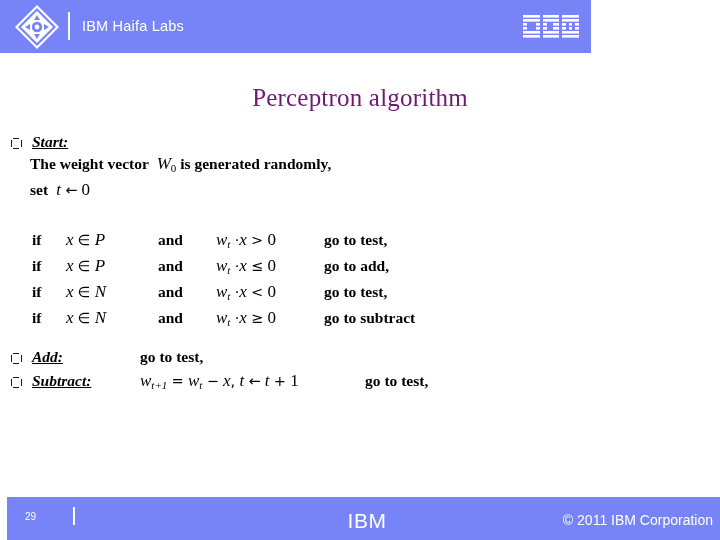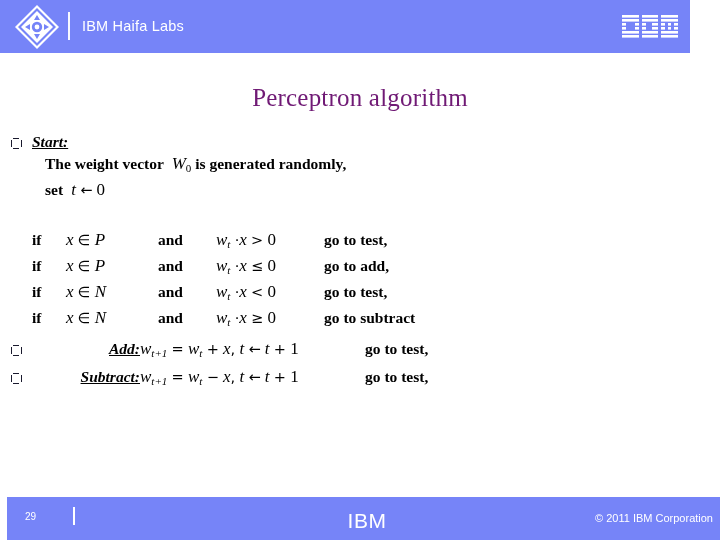--- a/index.html
+++ b/index.html
@@ -13,21 +13,21 @@
     background: #ffffff;
     font-family: "Liberation Serif", serif;
     overflow: hidden;
     position: relative;
   }
 
   
   #header {
     position: absolute;
     left: 0; top: 0;
-    width: 690px;
+    width: 591px;
     height: 53px;
     background: #7684f8;
   }
   #header-logo {
     position: absolute;
     left: 14px; top: 4px;
     width: 46px; height: 46px;
   }
   #header-divider {
     position: absolute;
@@ -106,33 +106,32 @@
   .bullet-box::after  { left: -2px; bottom: -2px; box-shadow: 9px 0 0 #ffffff; }
 
   .heading {
     font-weight: bold;
     font-style: italic;
     text-decoration: underline;
     font-size: 15.5px;
     color: #000000;
     line-height: 20px;
     white-space: nowrap;
-    text-align: right;
   }
 
   .body-text {
     font-family: "Liberation Serif", serif;
     font-weight: bold;
     font-size: 15.5px;
     color: #000000;
     line-height: 22px;
     white-space: nowrap;
   }
   .indent {
-    padding-left: 45px;
+    padding-left: 30px;
   }
 
   
   .math {
     font-family: "Liberation Serif", serif;
     font-style: italic;
     font-weight: normal;
     font-size: 17px;
   }
   .math .op {
@@ -171,21 +170,21 @@
     vertical-align: baseline;
   }
   #if-table td.c-if     { width: 34px; padding-left: 32px; }
   #if-table td.c-cond   { width: 92px; }
   #if-table td.c-and    { width: 58px; }
   #if-table td.c-dot    { width: 108px; }
   #if-table td.c-goto   { }
 
   
   #tail {
-    margin-top: 4px;
+    margin-top: 12px;
   }
   .tail-row {
     display: flex;
     align-items: baseline;
     line-height: 24px;
   }
   .tail-label {
     width: 108px;
     flex: 0 0 108px;
   }
@@ -231,21 +230,21 @@
     color: #ffffff;
     font-family: "Liberation Sans", sans-serif;
     font-size: 21px;
     letter-spacing: .5px;
   }
   #footer-copy {
     position: absolute;
     right: 14px; top: 15px;
     color: #ffffff;
     font-family: "Liberation Sans", sans-serif;
-    font-size: 11px;
+    font-size: 14px;
     white-space: nowrap;
   }
 </style>
 </head>
 <body>
 
 <div id="header">
 
   <svg id="header-logo" viewBox="0 0 46 46">
     <polygon points="23,1 45,23 23,45 1,23" fill="#ffffff"></polygon>
@@ -356,21 +355,20 @@
         </tr>
       </tbody>
     </table>
   </div>
 
   <div id="tail">
 
     <div class="tail-row">
       <div class="bullet"><span class="bullet-box"></span></div>
       <div class="tail-label heading">Add:</div>
-      <div class="tail-eq math"><span>w</span><span class="sub">t+1</span>&nbsp;<span class="op">=</span>&nbsp;<span>w</span><span class="sub">t</span>&nbsp;<span class="op">+</span>&nbsp;<span>x</span><span class="op">,</span>&nbsp;<span>t</span>&nbsp;<span class="op">←</span>&nbsp;<span>t</span>&nbsp;<span class="op">+</span>&nbsp;<span class="num">1</span></div>
       <div class="tail-goto">go to test,</div>
     </div>
 
     <div class="tail-row">
       <div class="bullet"><span class="bullet-box"></span></div>
       <div class="tail-label heading">Subtract:</div>
       <div class="tail-eq math"><span>w</span><span class="sub">t+1</span>&nbsp;<span class="op">=</span>&nbsp;<span>w</span><span class="sub">t</span>&nbsp;<span class="op">−</span>&nbsp;<span>x</span><span class="op">,</span>&nbsp;<span>t</span>&nbsp;<span class="op">←</span>&nbsp;<span>t</span>&nbsp;<span class="op">+</span>&nbsp;<span class="num">1</span></div>
       <div class="tail-goto">go to test,</div>
     </div>
 

